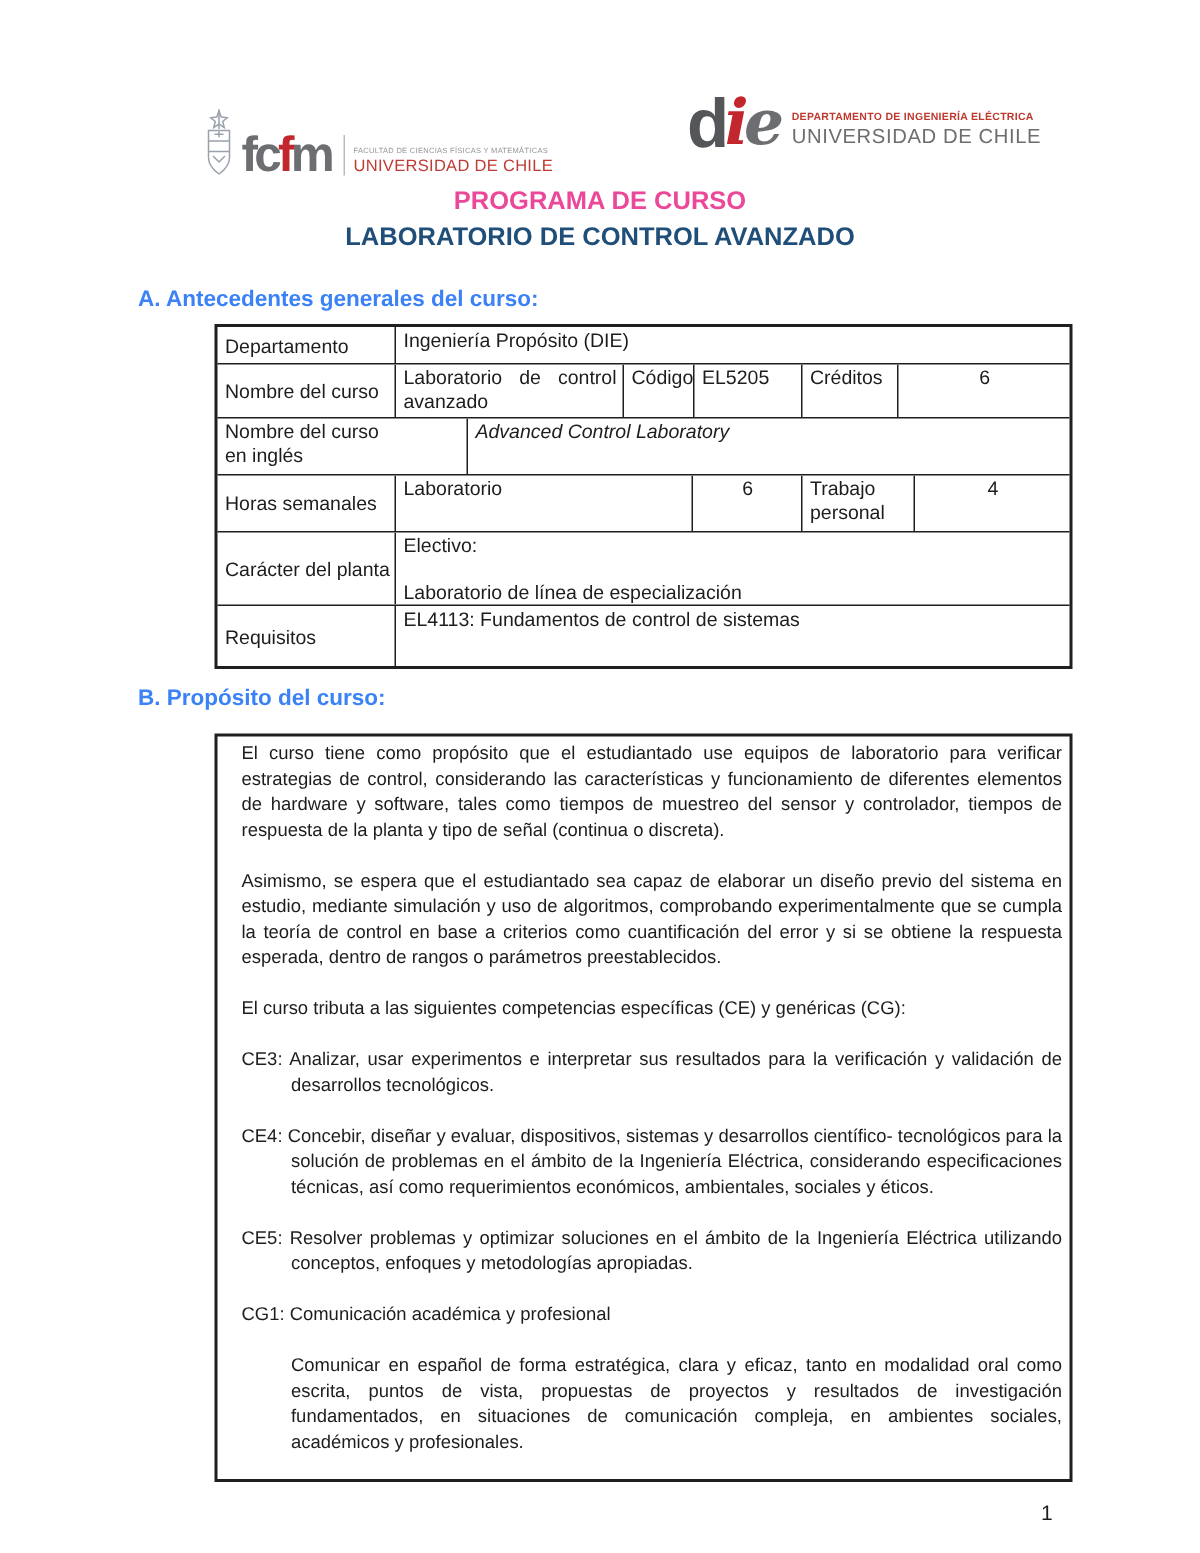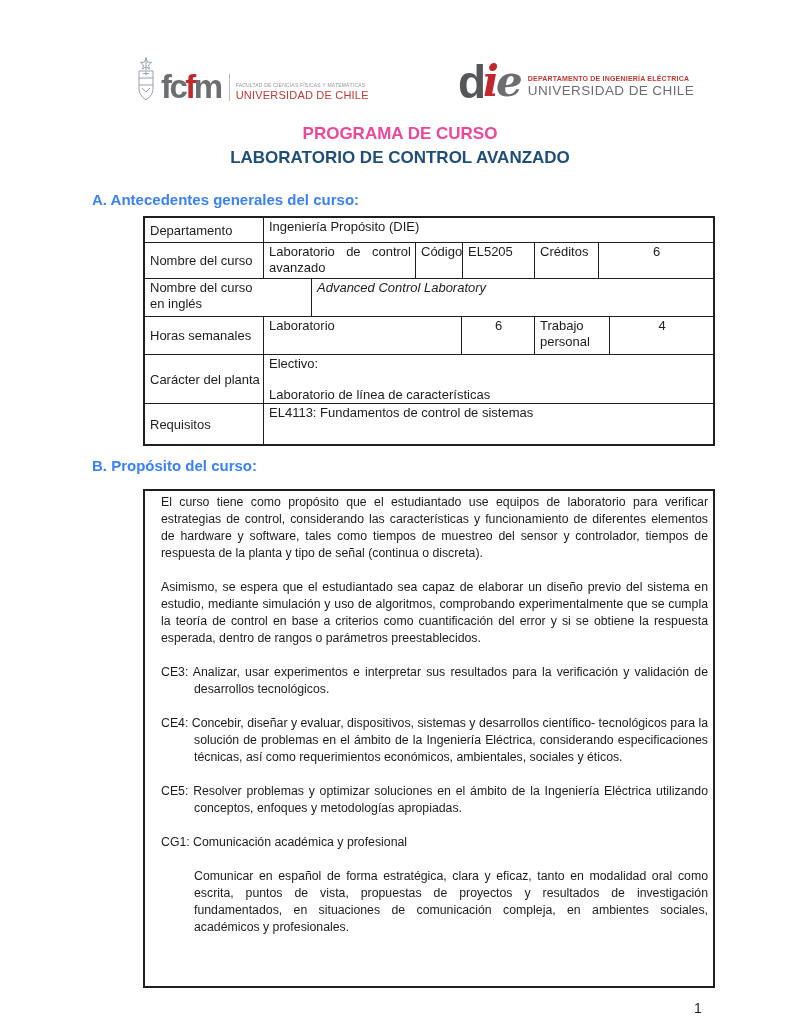--- a/index.html
+++ b/index.html
@@ -1,20 +1,20 @@
 <!DOCTYPE html>
 <html><head>
 <meta charset="utf-8">
 <style>
   html,body{margin:0;padding:0;background:#ffffff;}
   .page{position:relative;width:800px;height:1035px;background:#fff;overflow:hidden;
         font-family:"Liberation Sans",sans-serif;color:#1d1d1d;}
 
   
-  .fcfm-logo{position:absolute;left:134px;top:56px;height:46px;display:flex;align-items:flex-end;}
+  .fcfm-logo{position:absolute;left:134px;top:72px;height:46px;display:flex;align-items:flex-end;}
   .fcfm-crest{width:24px;height:46px;flex:0 0 auto;}
   .fcfm-word{font-weight:bold;font-size:33px;line-height:30px;letter-spacing:-2.5px;margin-left:3px;}
   .fcfm-sep{width:1px;height:27px;background:#b9bcbf;margin:0 6px 1px 8px;}
   .fcfm-text{display:flex;flex-direction:column;justify-content:flex-end;padding-bottom:1px;}
   .fcfm-line1{font-size:5px;color:#939598;letter-spacing:.2px;white-space:nowrap;}
   .fcfm-line2{font-size:11px;color:#bf3b34;letter-spacing:.2px;white-space:nowrap;margin-top:1px;}
 
   .die-logo{position:absolute;left:458px;top:58px;height:42px;display:flex;align-items:flex-end;}
   .die-word{display:flex;align-items:flex-end;line-height:34px;}
   .die-d{font-weight:bold;font-size:46px;line-height:36px;color:#55565a;}
@@ -151,36 +151,37 @@
         <div class="tcell grow center">
           <div>4</div>
         </div>
       </div>
       <div class="trow" style="height: 49px;">
         <div class="tcell label va-c" style="width: 118px;">
           <div>Carácter del planta</div>
         </div>
         <div class="tcell grow pre"><div>Electivo:
 
-Laboratorio de línea de características</div></div>
+Laboratorio de línea de especialización</div></div>
       </div>
       <div class="trow" style="height: 41px;">
         <div class="tcell label va-c" style="width: 118px;">
           <div>Requisitos</div>
         </div>
         <div class="tcell grow">
           <div>EL4113: Fundamentos de control de sistemas</div>
         </div>
       </div>
     </div>
 
   <div class="sec-heading sec-b">B. Propósito del curso:</div>
   <div class="pbox" id="purpose-box">
       <div class="para plain">El curso tiene como propósito que el estudiantado use equipos de laboratorio para verificar estrategias de control, considerando las características y funcionamiento de diferentes elementos de hardware y software, tales como tiempos de muestreo del sensor y controlador, tiempos de respuesta de la planta y tipo de señal (continua o discreta).</div>
       <div class="para plain">Asimismo, se espera que el estudiantado sea capaz de elaborar un diseño previo del sistema en estudio, mediante simulación y uso de algoritmos, comprobando experimentalmente que se cumpla la teoría de control en base a criterios como cuantificación del error y si se obtiene la respuesta esperada, dentro de rangos o parámetros preestablecidos.</div>
+      <div class="para plain left">El curso tributa a las siguientes competencias específicas (CE) y genéricas (CG):</div>
       <div class="para hang">CE3: Analizar, usar experimentos e interpretar sus resultados para la verificación y validación de desarrollos tecnológicos.</div>
       <div class="para hang">CE4: Concebir, diseñar y evaluar, dispositivos, sistemas y desarrollos científico- tecnológicos para la solución de problemas en el ámbito de la Ingeniería Eléctrica, considerando especificaciones técnicas, así como requerimientos económicos, ambientales, sociales y éticos.</div>
       <div class="para hang">CE5: Resolver problemas y optimizar soluciones en el ámbito de la Ingeniería Eléctrica utilizando conceptos, enfoques y metodologías apropiadas.</div>
       <div class="para hang left">CG1: Comunicación académica y profesional</div>
       <div class="para indent">Comunicar en español de forma estratégica, clara y eficaz, tanto en modalidad oral como escrita, puntos de vista, propuestas de proyectos y resultados de investigación fundamentados, en situaciones de comunicación compleja, en ambientes sociales, académicos y profesionales.</div>
     </div>
 
   <div class="page-num">1</div>
 </div>
 

